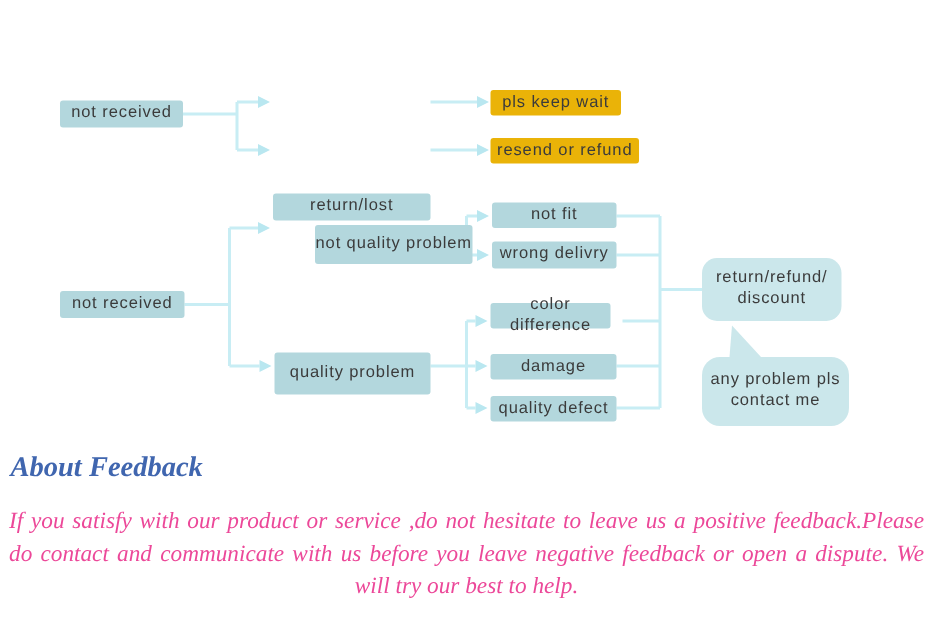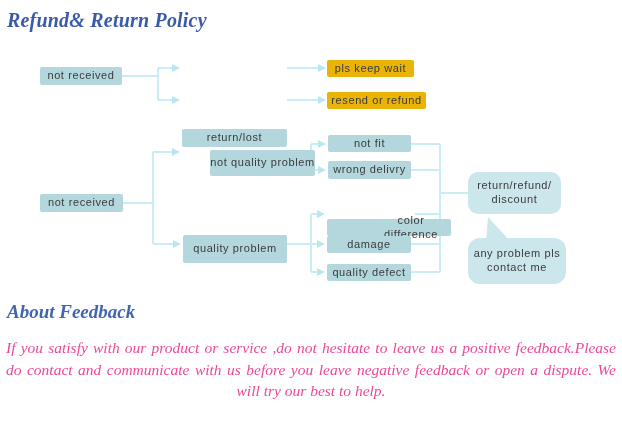--- a/index.html
+++ b/index.html
@@ -46,21 +46,20 @@
     line-height:21.5px;
   }
   .feedback-body .jline{text-align:justify;text-align-last:justify;}
   .feedback-body .lline{text-align:center;font-family:Liberation Serif, serif;}
 </style>
 </head>
 <body>
 
 <div class="canvas">
 
-  <h1 class="page-title">Refund&amp; Return Policy</h1>
 
   <svg class="diagram-svg" width="622" height="421" viewBox="0 0 622 421">
 
     <path class="connector" d="M122 76 H158 M158 68 V100 M158 68 H172 M158 100 H172"></path>
     <path class="arrowhead" d="M172 64 L180 68 L172 72 Z"></path>
     <path class="arrowhead" d="M172 96 L180 100 L172 104 Z"></path>
     <path class="connector" d="M287 68 H318"></path>
     <path class="arrowhead" d="M318 64 L326 68 L318 72 Z"></path>
     <path class="connector" d="M287 100 H318"></path>
     <path class="arrowhead" d="M318 96 L326 100 L318 104 Z"></path>
@@ -95,21 +94,21 @@
   <div class="node tone-a" style="left:182px;top:150px;width:105px;height:26px;margin-left:28px;">not quality problem</div>
 
   <div class="node tone-a" style="left:40px;top:194px;width:83px;height:18px;">not received</div>
 
   <div class="node tone-a" style="left:183px;top:235px;width:104px;height:28px;">quality problem</div>
 
   <div class="node tone-a" style="left:328px;top:135px;width:83px;height:17px;">not fit</div>
 
   <div class="node tone-a" style="left:328px;top:161px;width:83px;height:18px;">wrong delivry</div>
 
-  <div class="node tone-a" style="left:327px;top:219px;width:80px;height:17px;padding-left:44px;">color difference</div>
+  <div class="node tone-a" style="left:327px;top:202px;width:80px;height:17px;">color difference</div>
 
   <div class="node tone-a" style="left:327px;top:236px;width:84px;height:17px;">damage</div>
 
   <div class="node tone-a" style="left:327px;top:264px;width:84px;height:17px;">quality defect</div>
 
   <div class="node tone-c" style="left:468px;top:172px;width:93px;height:42px;">return/refund/
 discount</div>
 
   <div class="node tone-c" style="left:468px;top:238px;width:98px;height:46px;border-radius:12px;">any problem pls
 contact me</div>

